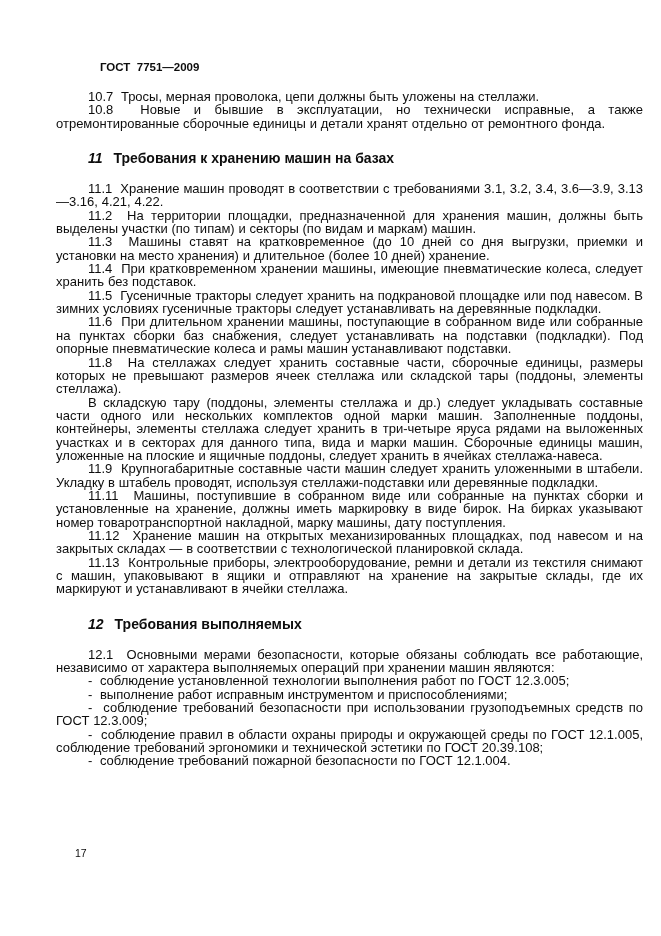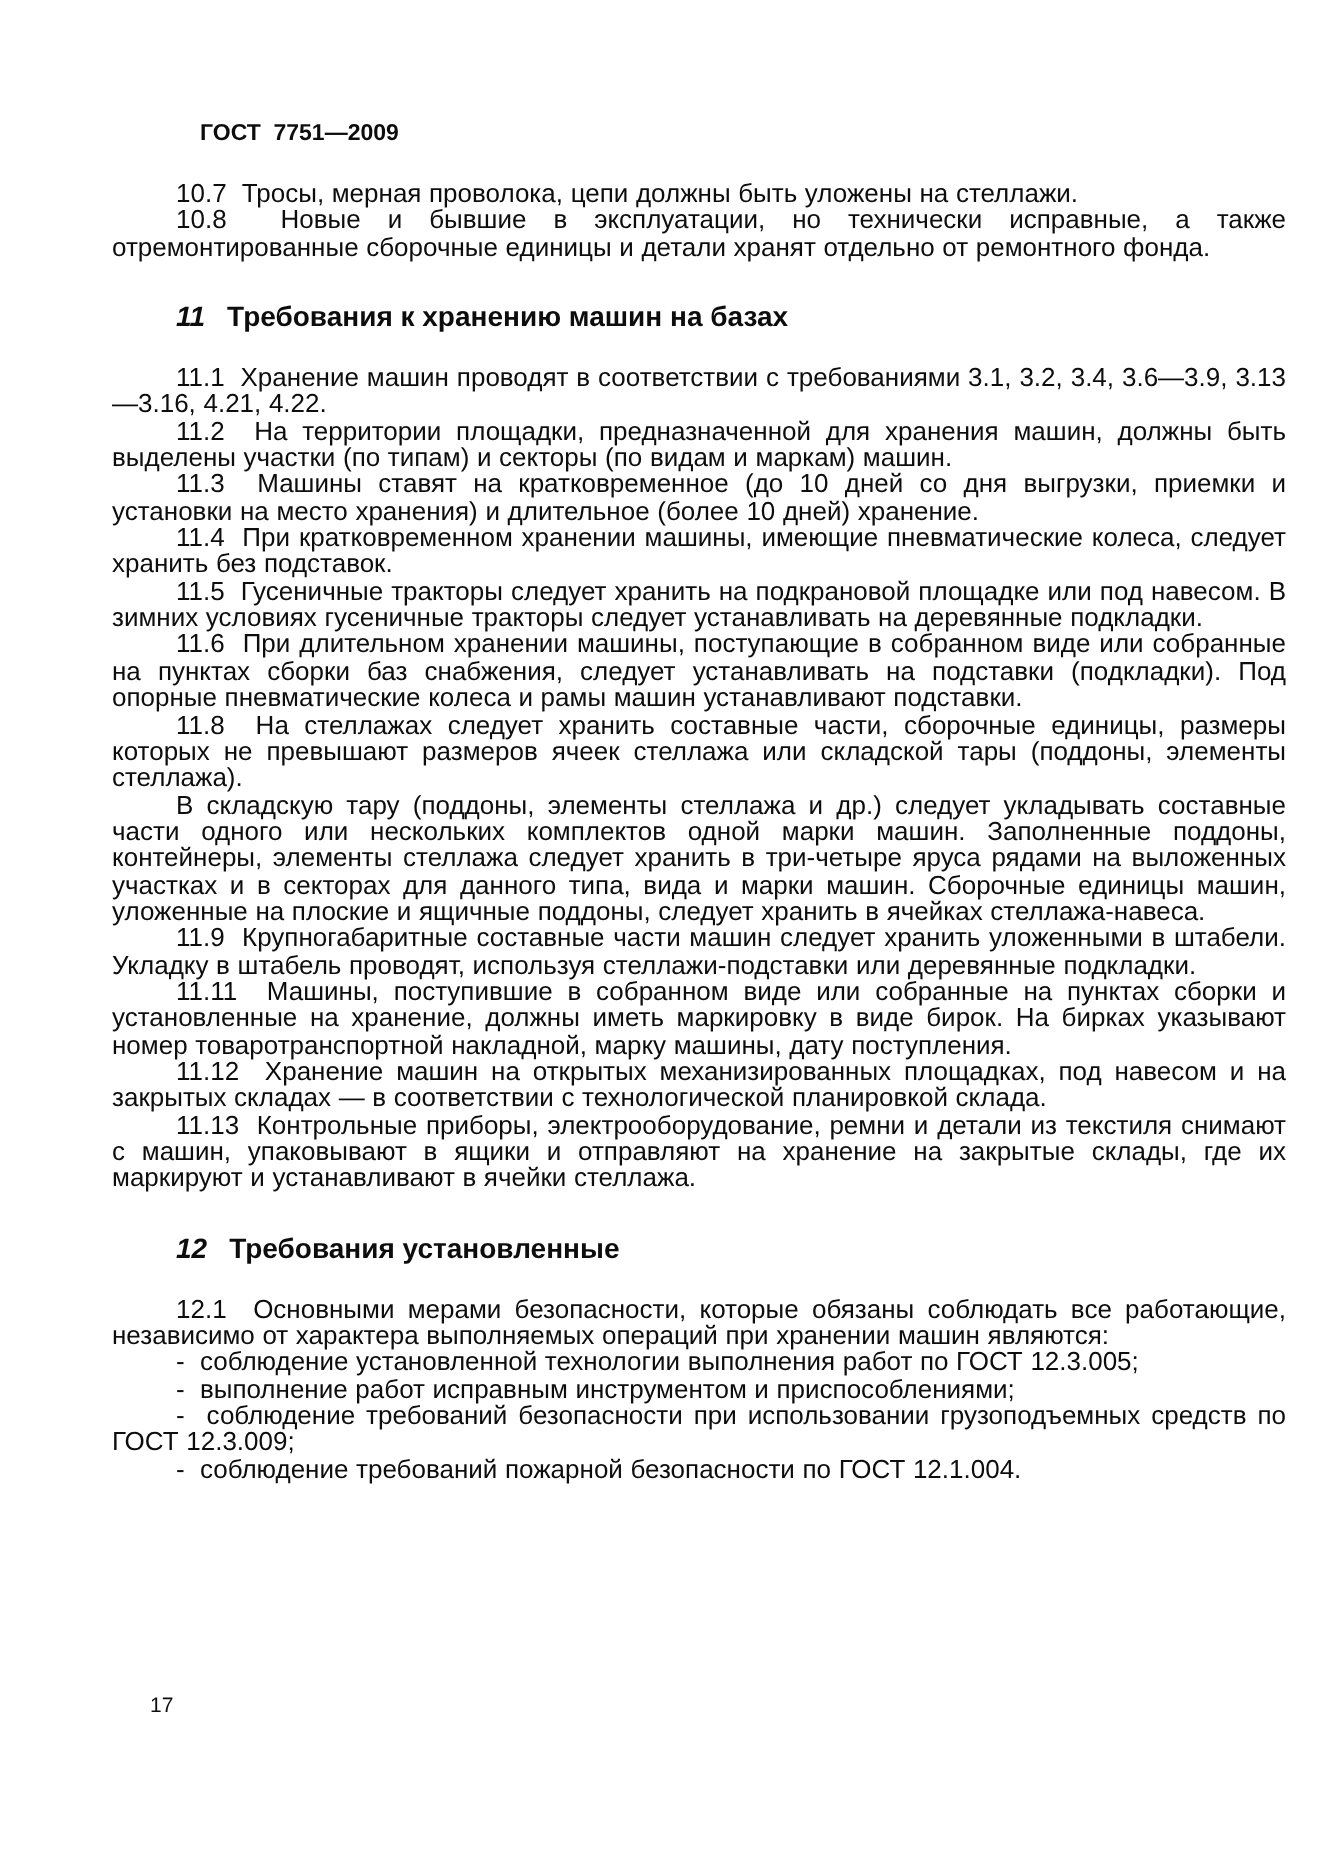--- a/index.html
+++ b/index.html
@@ -66,22 +66,23 @@
       <p class="para">11.3&nbsp; Машины ставят на кратковременное (до 10 дней со дня выгрузки, приемки и установки на место хранения) и длительное (более 10 дней) хранение.</p>
       <p class="para">11.4&nbsp; При кратковременном хранении машины, имеющие пневматические колеса, следует хранить без подставок.</p>
       <p class="para">11.5&nbsp; Гусеничные тракторы следует хранить на подкрановой площадке или под навесом. В зимних условиях гусеничные тракторы следует устанавливать на деревянные подкладки.</p>
       <p class="para">11.6&nbsp; При длительном хранении машины, поступающие в собранном виде или собранные на пунктах сборки баз снабжения, следует устанавливать на подставки (подкладки). Под опорные пневматические колеса и рамы машин устанавливают подставки.</p>
       <p class="para">11.8&nbsp; На стеллажах следует хранить составные части, сборочные единицы, размеры которых не превышают размеров ячеек стеллажа или складской тары (поддоны, элементы стеллажа).</p>
       <p class="para">В складскую тару (поддоны, элементы стеллажа и др.) следует укладывать составные части одного или нескольких комплектов одной марки машин. Заполненные поддоны, контейнеры, элементы стеллажа следует хранить в три-четыре яруса рядами на выложенных участках и в секторах для данного типа, вида и марки машин. Сборочные единицы машин, уложенные на плоские и ящичные поддоны, следует хранить в ячейках стеллажа-навеса.</p>
       <p class="para">11.9&nbsp; Крупногабаритные составные части машин следует хранить уложенными в штабели. Укладку в штабель проводят, используя стеллажи-подставки или деревянные подкладки.</p>
       <p class="para">11.11&nbsp; Машины, поступившие в собранном виде или собранные на пунктах сборки и установленные на хранение, должны иметь маркировку в виде бирок. На бирках указывают номер товаротранспортной накладной, марку машины, дату поступления.</p>
       <p class="para">11.12&nbsp; Хранение машин на открытых механизированных площадках, под навесом и на закрытых складах — в соответствии с технологической планировкой склада.</p>
       <p class="para">11.13&nbsp; Контрольные приборы, электрооборудование, ремни и детали из текстиля снимают с машин, упаковывают в ящики и отправляют на хранение на закрытые склады, где их маркируют и устанавливают в ячейки стеллажа.</p>
-      <div class="section-heading"><span class="heading-number">12</span><span>Требования установленные</span></div>
+      <div class="section-heading"><span class="heading-number">12</span><span>Требования выполняемых</span></div>
       <p class="para">12.1&nbsp; Основными мерами безопасности, которые обязаны соблюдать все работающие, независимо от характера выполняемых операций при хранении машин являются:</p>
       <p class="para">-&nbsp; соблюдение установленной технологии выполнения работ по ГОСТ 12.3.005;</p>
       <p class="para">-&nbsp; выполнение работ исправным инструментом и приспособлениями;</p>
       <p class="para">-&nbsp; соблюдение требований безопасности при использовании грузоподъемных средств по ГОСТ 12.3.009;</p>
+      <p class="para">-&nbsp; соблюдение правил в области охраны природы и окружающей среды по ГОСТ 12.1.005, соблюдение требований эргономики и технической эстетики по ГОСТ 20.39.108;</p>
       <p class="para">-&nbsp; соблюдение требований пожарной безопасности по ГОСТ 12.1.004.</p>
     </div>
 
   <div class="page-number">17</div>
 </div>
 
 </body></html>

